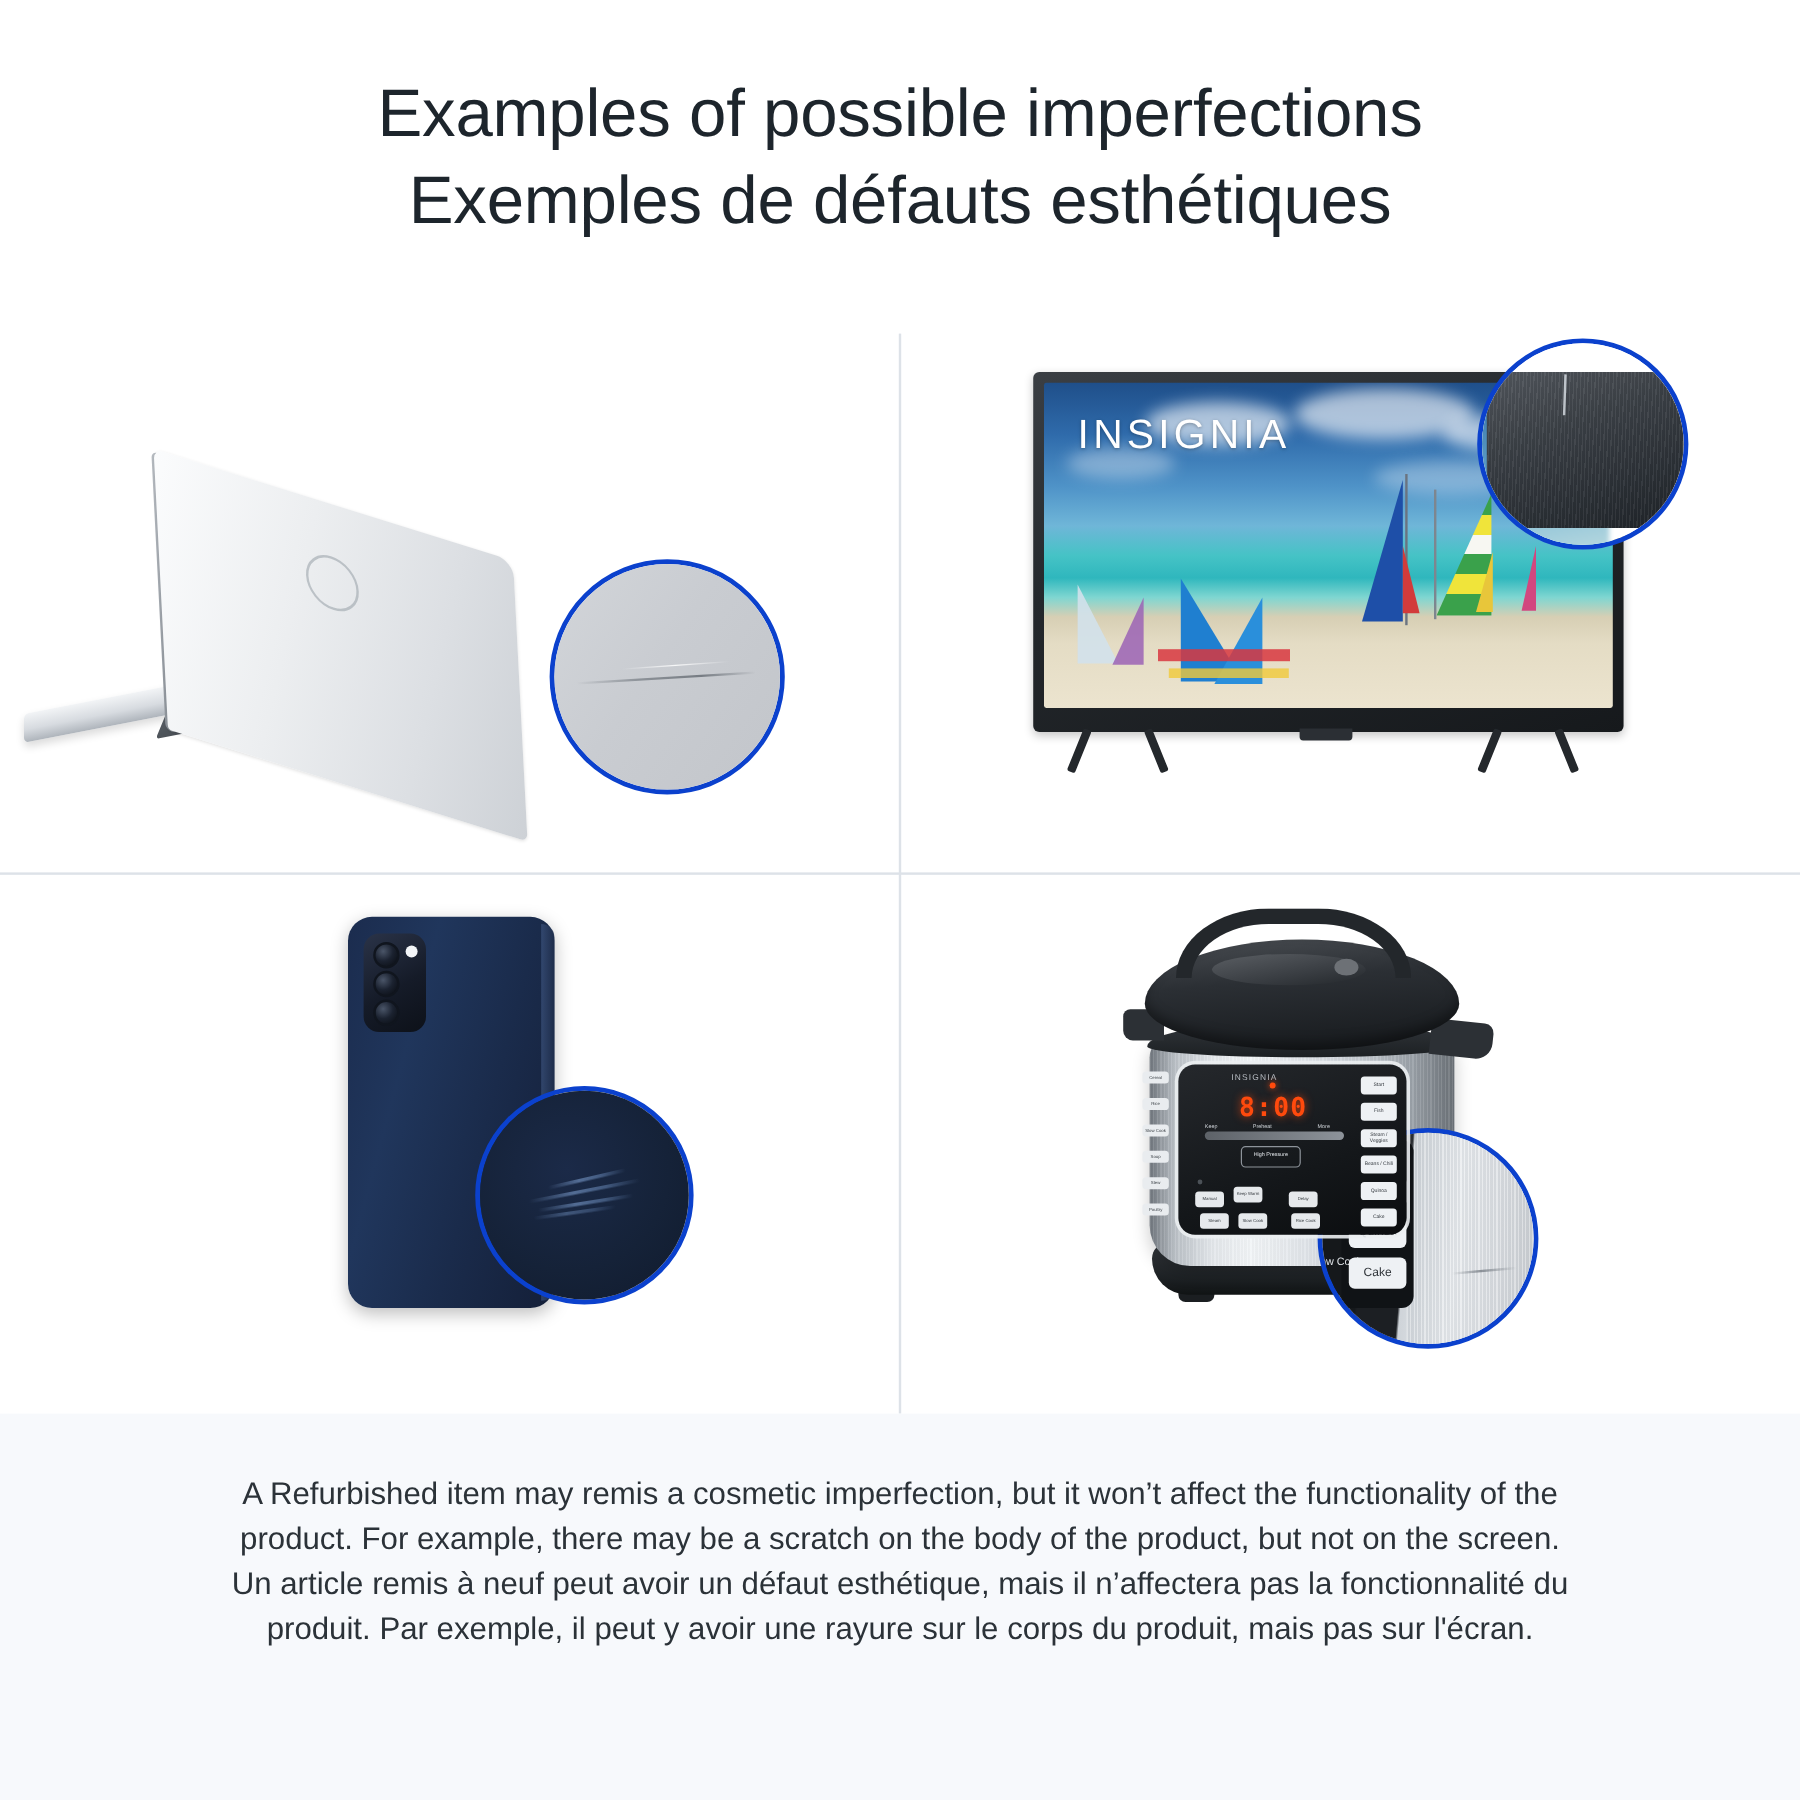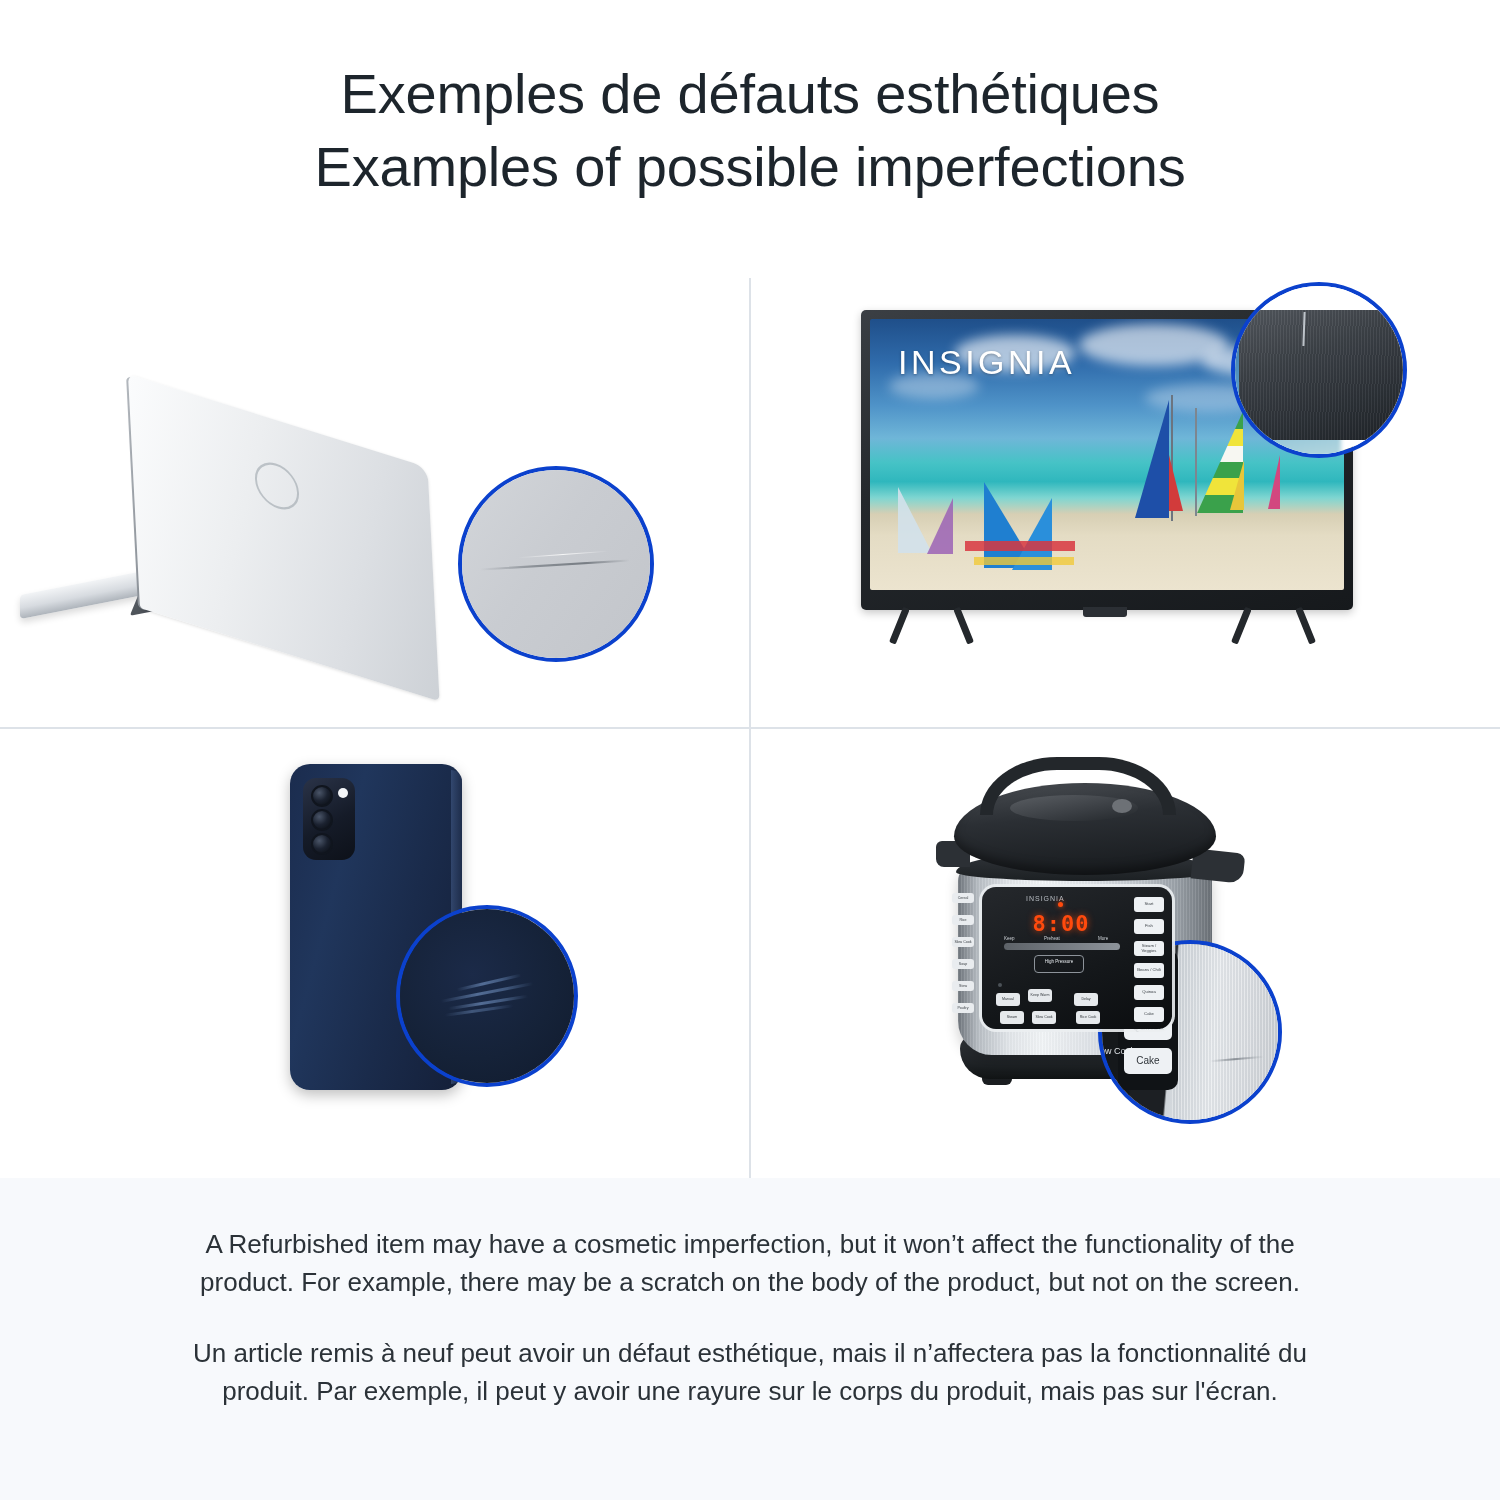--- a/index.html
+++ b/index.html
@@ -735,31 +735,30 @@
   }
   .desc p {
     margin: 0;
     text-align: center;
     font-size: 26px;
     line-height: 1.45;
     color: #2b3238;
     font-weight: 400;
   }
   .desc p.fr {
-    margin-top: 34px;
   }
 </style>
 </head>
 <body>
 
 <div id="page">
 
   <div class="heading-block">
+    <span class="heading-line">Examples of possible imperfections</span>
     <span class="heading-line">Exemples de défauts esthétiques</span>
-    <span class="heading-line">Examples of possible imperfections</span>
   </div>
 
   <div class="grid">
 
     <div class="divider-v"></div>
     <div class="divider-h"></div>
 
     <div class="cell cell-tl">
       <div class="stage">
         <div class="laptop-wrap">
@@ -933,18 +932,18 @@
       <span class="cm-partial" style="top:106px;left:2px;">ow Cook</span>
       <span class="cm-btn" style="top:40px;">Beans / Chili</span>
       <span class="cm-btn" style="top:74px;">Quinoa</span>
       <span class="cm-btn" style="top:108px;">Cake</span>
       <span class="cm-scratch"></span>
     </div>
   </div>
 
   <div class="desc">
     <div class="desc-inner">
-      <p>A Refurbished item may have a cosmetic imperfection, but it won’t affect the functionality of the product. For example, there may be a scratch on the body of the product, but not on the screen.</p>
+      <p>A Refurbished item may remis a cosmetic imperfection, but it won’t affect the functionality of the product. For example, there may be a scratch on the body of the product, but not on the screen.</p>
       <p class="fr">Un article remis à neuf peut avoir un défaut esthétique, mais il n’affectera pas la fonctionnalité du produit. Par exemple, il peut y avoir une rayure sur le corps du produit, mais pas sur l'écran.</p>
     </div>
   </div>
 
 </div>
 
 </body></html>

